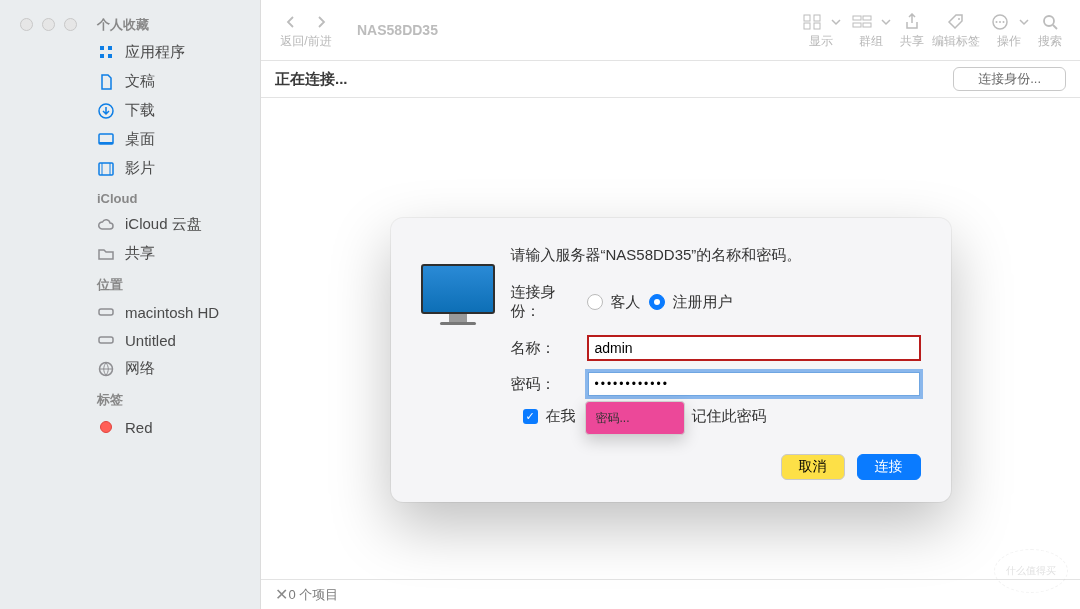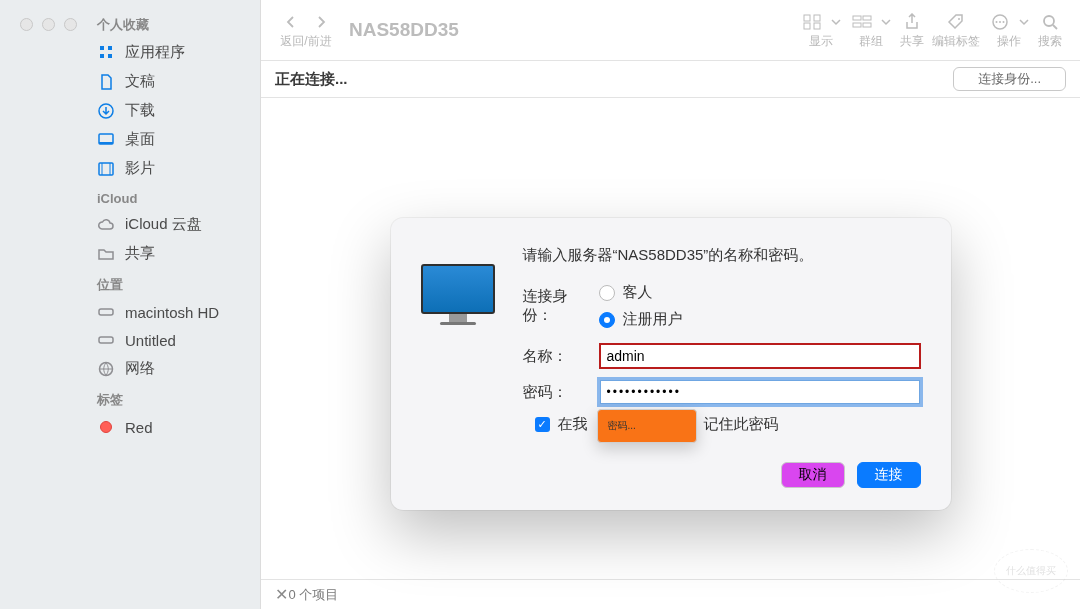--- a/index.html
+++ b/index.html
@@ -16,62 +16,62 @@
   .sb-item .ic { width: 18px; height: 18px; display: flex; align-items: center; justify-content: center; color: #0d7ee6; }
   .sb-item.gray .ic { color: #8e8e92; }
   .tag-dot { width: 12px; height: 12px; border-radius: 50%; background: #ff5f57; border: 1px solid #e0443e; }
 
   
   .main { flex: 1; display: flex; flex-direction: column; position: relative; background: #fff; }
   .toolbar { height: 60px; display: flex; align-items: center; padding: 0 18px; gap: 8px; }
   .tb-group { display: flex; flex-direction: column; align-items: center; gap: 0; }
   .tb-icons { display: flex; align-items: center; gap: 6px; color: #bcbcbc; }
   .tb-label { font-size: 12px; color: #b8b8b8; }
-  .tb-title { font-size: 19px; font-weight: 600; color: #bcbcbc; flex: 0 0 auto; margin-left: 8px; }
+  .tb-title { font-size: 14px; font-weight: 600; color: #bcbcbc; flex: 0 0 auto; margin-left: 16px; }
   .tb-spacer { flex: 1; }
   .tb-btn { width: 24px; height: 22px; display:flex; align-items:center; justify-content:center; color:#bcbcbc; }
 
   .subbar { height: 38px; border-top: 1px solid #e3e3e3; border-bottom: 1px solid #e3e3e3; display: flex; align-items: center; padding: 0 14px; background: #fff; }
   .subbar-text { font-size: 15px; font-weight: 700; color: #3a3a3a; }
   .sub-spacer { flex: 1; }
   .subbar-btn { font-size: 13px; color: #6b6b6b; border: 1px solid #c9c9c9; border-radius: 6px; padding: 2px 24px; background: #fff; }
 
   .content { flex: 1; background: #fff; position: relative; }
 
   .statusbar { height: 30px; border-top: 1px solid #e3e3e3; display: flex; align-items: center; padding: 0 14px; font-size: 13px; color: #7a7a7a; }
   .statusbar .x { color: #8a8a8a; font-size: 16px; }
   .sb-center { flex:1; text-align:left; }
 
   
   .sheet { position: absolute; top: 120px; left: 50%; transform: translateX(-50%); width: 560px; background: #f5f5f7; border-radius: 12px; box-shadow: 0 24px 60px rgba(0,0,0,0.25), 0 0 0 1px rgba(0,0,0,0.05); padding: 28px 30px 22px 30px; }
-  .sheet-body { display: flex; gap: 28px; }
+  .sheet-body { display: flex; gap: 16px; }
   .monitor { width: 74px; flex-shrink:0; margin-top: 18px; }
   .mon-screen { width: 74px; height: 50px; background: linear-gradient(#2a8ad6, #0d6fb6); border: 2px solid #2f2f2f; border-radius: 3px; }
   .mon-stand { width: 18px; height: 8px; background: #999; margin: 0 auto; }
   .mon-base { width: 36px; height: 3px; background: #777; border-radius: 2px; margin: 0 auto; }
 
   .form { flex: 1; font-size: 15px; color: #333; }
   .prompt { margin-bottom: 18px; }
   .row { display: flex; align-items: center; margin-bottom: 10px; }
   .row .lbl { width: 76px; padding-right: 8px; }
-  .radios { display: flex; flex-direction: column; gap: 8px; }
+  .radios { display: flex; gap: 8px; }
   .radio { display: flex; align-items: center; gap: 8px; }
   .rdot { width: 16px; height: 16px; border-radius: 50%; border: 1px solid #bbb; background: #fff; display:flex; align-items:center; justify-content:center; }
   .rdot.sel { border-color: #0a7bff; background: #0a7bff; }
   .rdot.sel::after { content:""; width:6px; height:6px; background:#fff; border-radius:50%; }
   .txtfield { flex:1; height: 26px; border: 2px solid #b91c1c; background:#fff; padding: 0 6px; font-size: 14px; font-family: inherit; }
   .txtfield.focus { outline: 3px solid #8ab7ec; outline-offset: -1px; border-color:#6fa6e2; }
   .pwdots { letter-spacing: 2px; font-size: 12px; }
   .cbrow { display:flex; align-items:center; gap:8px; margin: 10px 0 0 12px; position:relative; }
   .cbox { width:15px; height:15px; border-radius:3px; background:#0a7bff; display:flex; align-items:center; justify-content:center; color:#fff; font-size:11px; }
 
-  .autocomplete { position:absolute; left: 62px; top: -6px; width: 100px; height: 34px; background:#f97316; border:1px solid #cfcfcf; border-radius:4px; box-shadow: 0 6px 16px rgba(0,0,0,0.18); display:flex; align-items:center; padding:0 10px; font-size:10px; color:#333; }
+  .autocomplete { position:absolute; left: 62px; top: -6px; width: 100px; height: 34px; background:#ec4899; border:1px solid #cfcfcf; border-radius:4px; box-shadow: 0 6px 16px rgba(0,0,0,0.18); display:flex; align-items:center; padding:0 10px; font-size:12px; color:#333; }
 
   .dlg-buttons { display:flex; justify-content:flex-end; gap: 12px; margin-top: 28px; }
-  .btn { min-width: 64px; height: 26px; border-radius: 6px; border: 1px solid #c9c9c9; background: #d946ef; font-size: 14px; display:flex; align-items:center; justify-content:center; padding: 0 14px; }
+  .btn { min-width: 64px; height: 26px; border-radius: 6px; border: 1px solid #c9c9c9; background: #fde047; font-size: 14px; display:flex; align-items:center; justify-content:center; padding: 0 14px; }
   .btn.primary { background: #0a7bff; border-color:#0a7bff; color:#fff; }
 
   
   .watermark { position:absolute; right:12px; bottom:16px; width:74px; height:44px; opacity:0.25; display:flex; align-items:center; justify-content:center; color:#888; font-size:10px; border:1px dashed #ccc; border-radius:50%; }
 
   svg { display:block; }
 </style>
 </head>
 <body>
 

